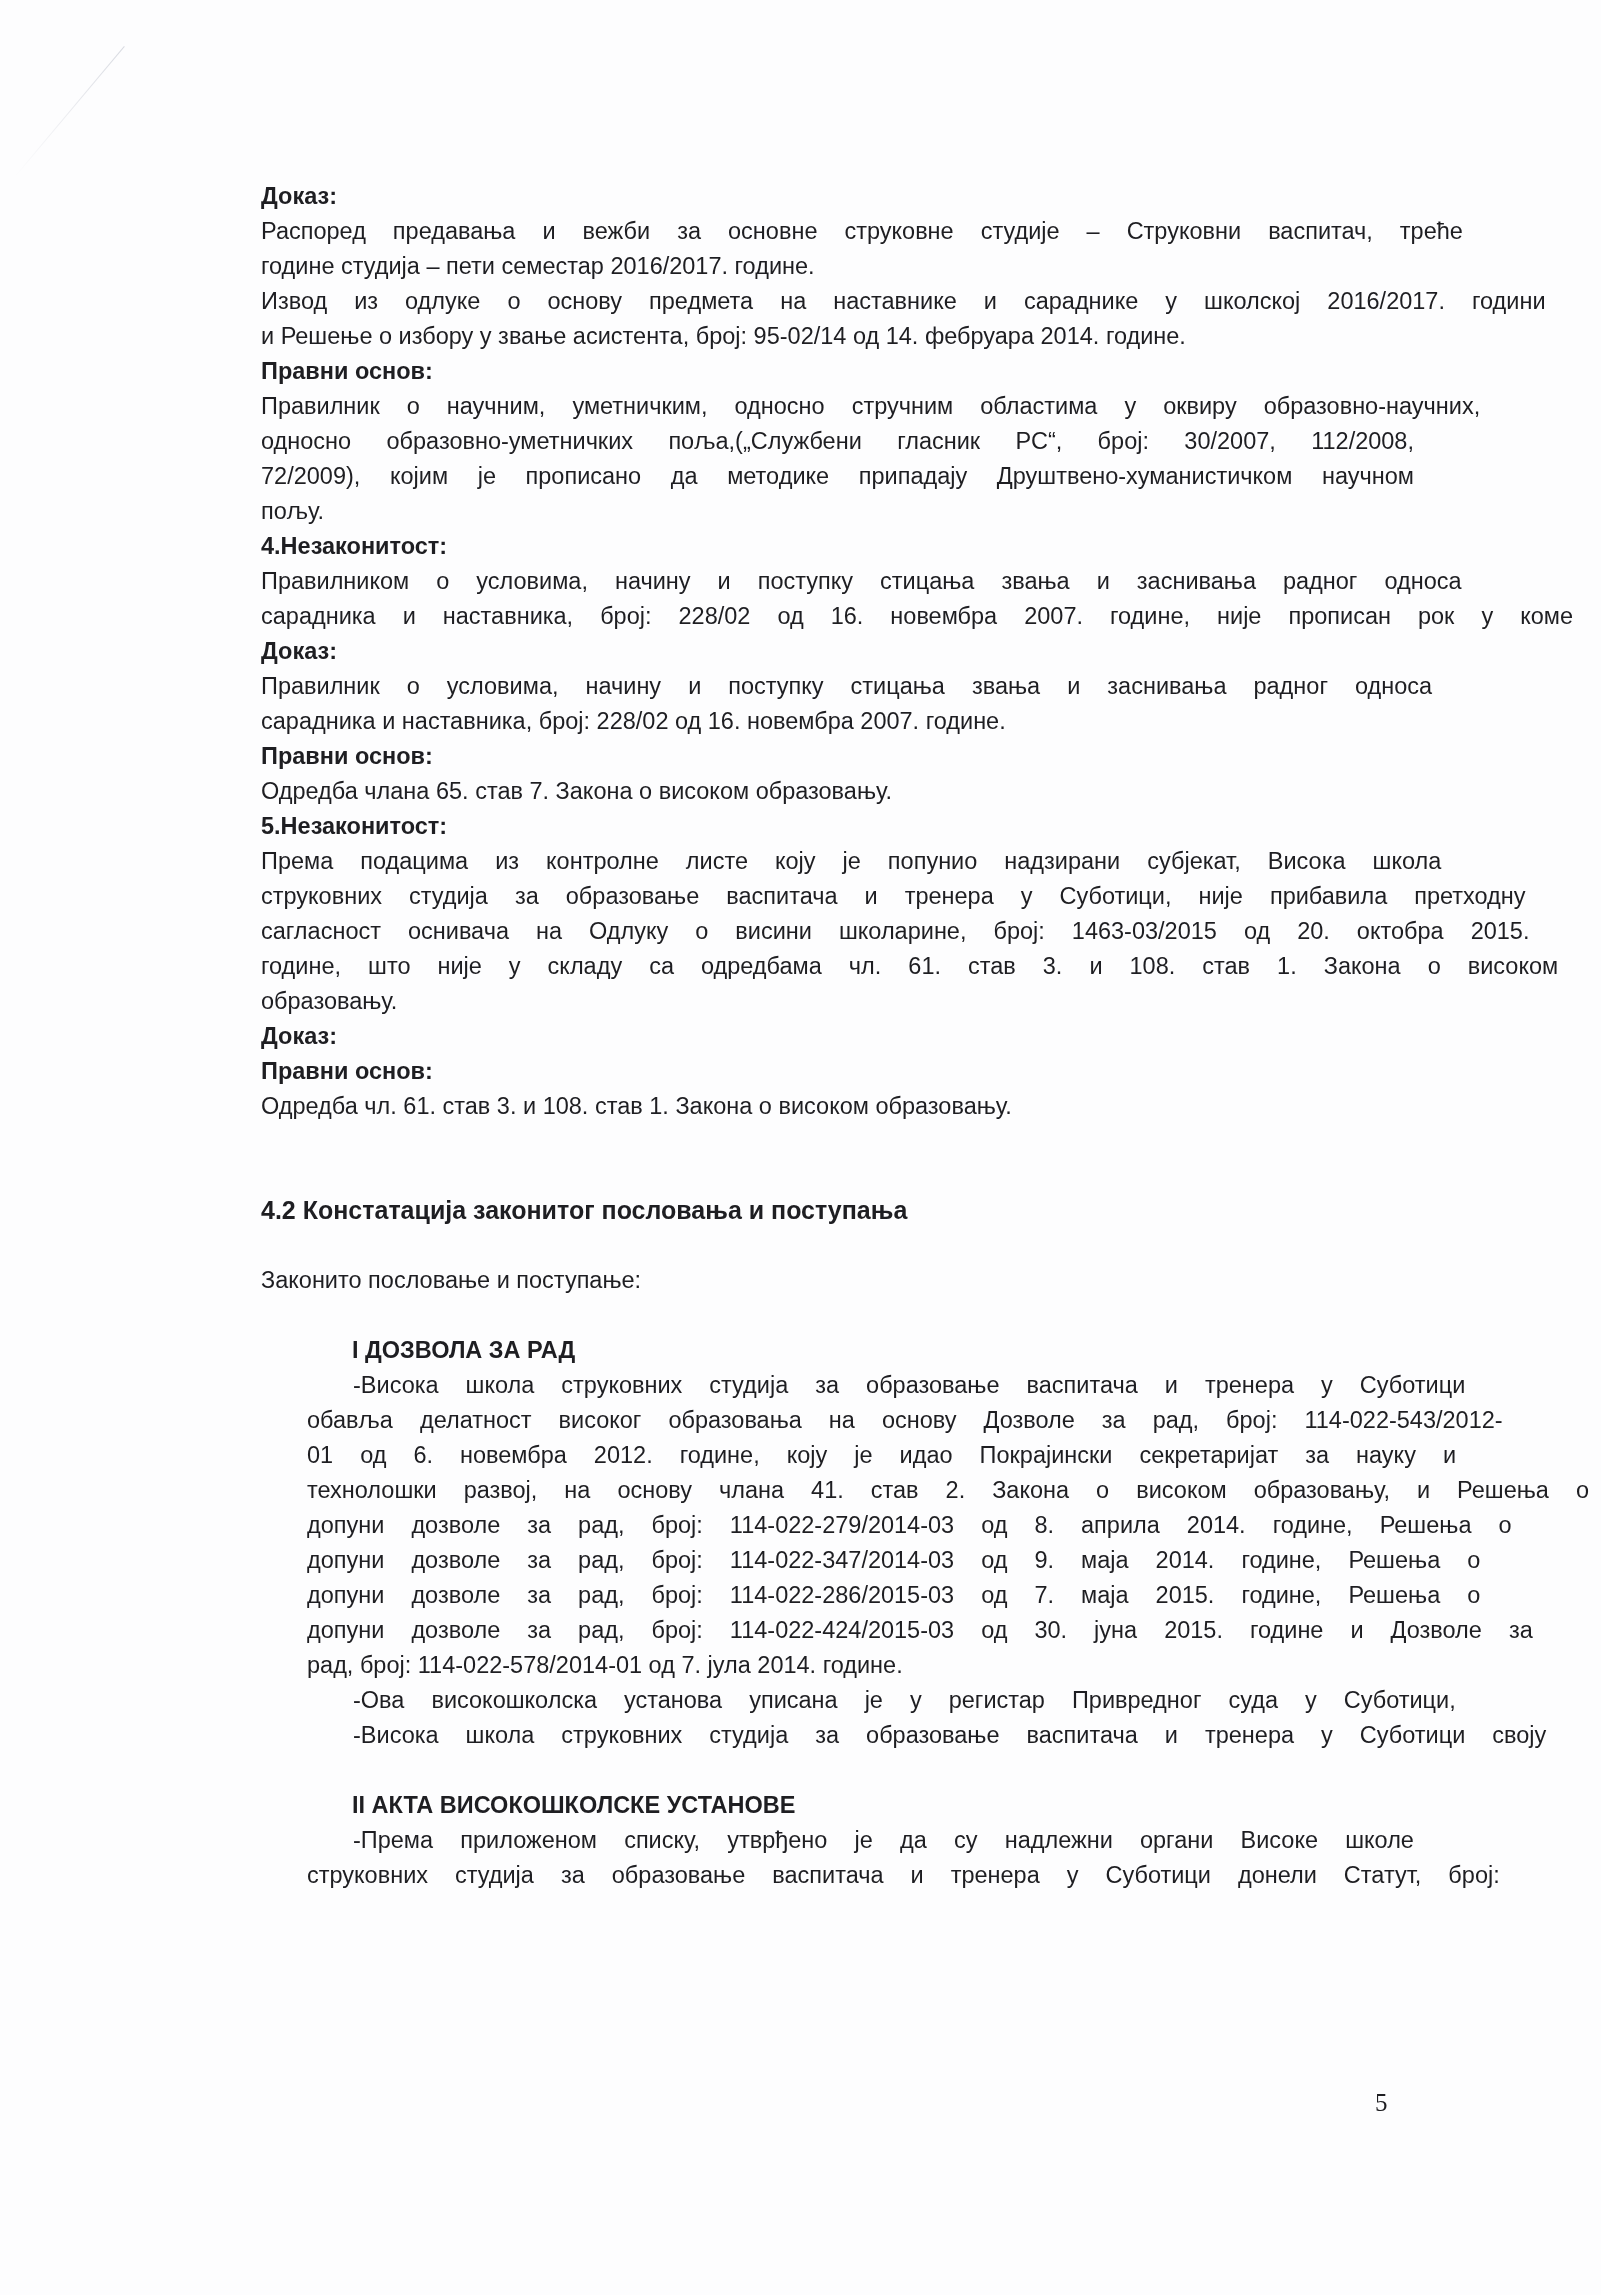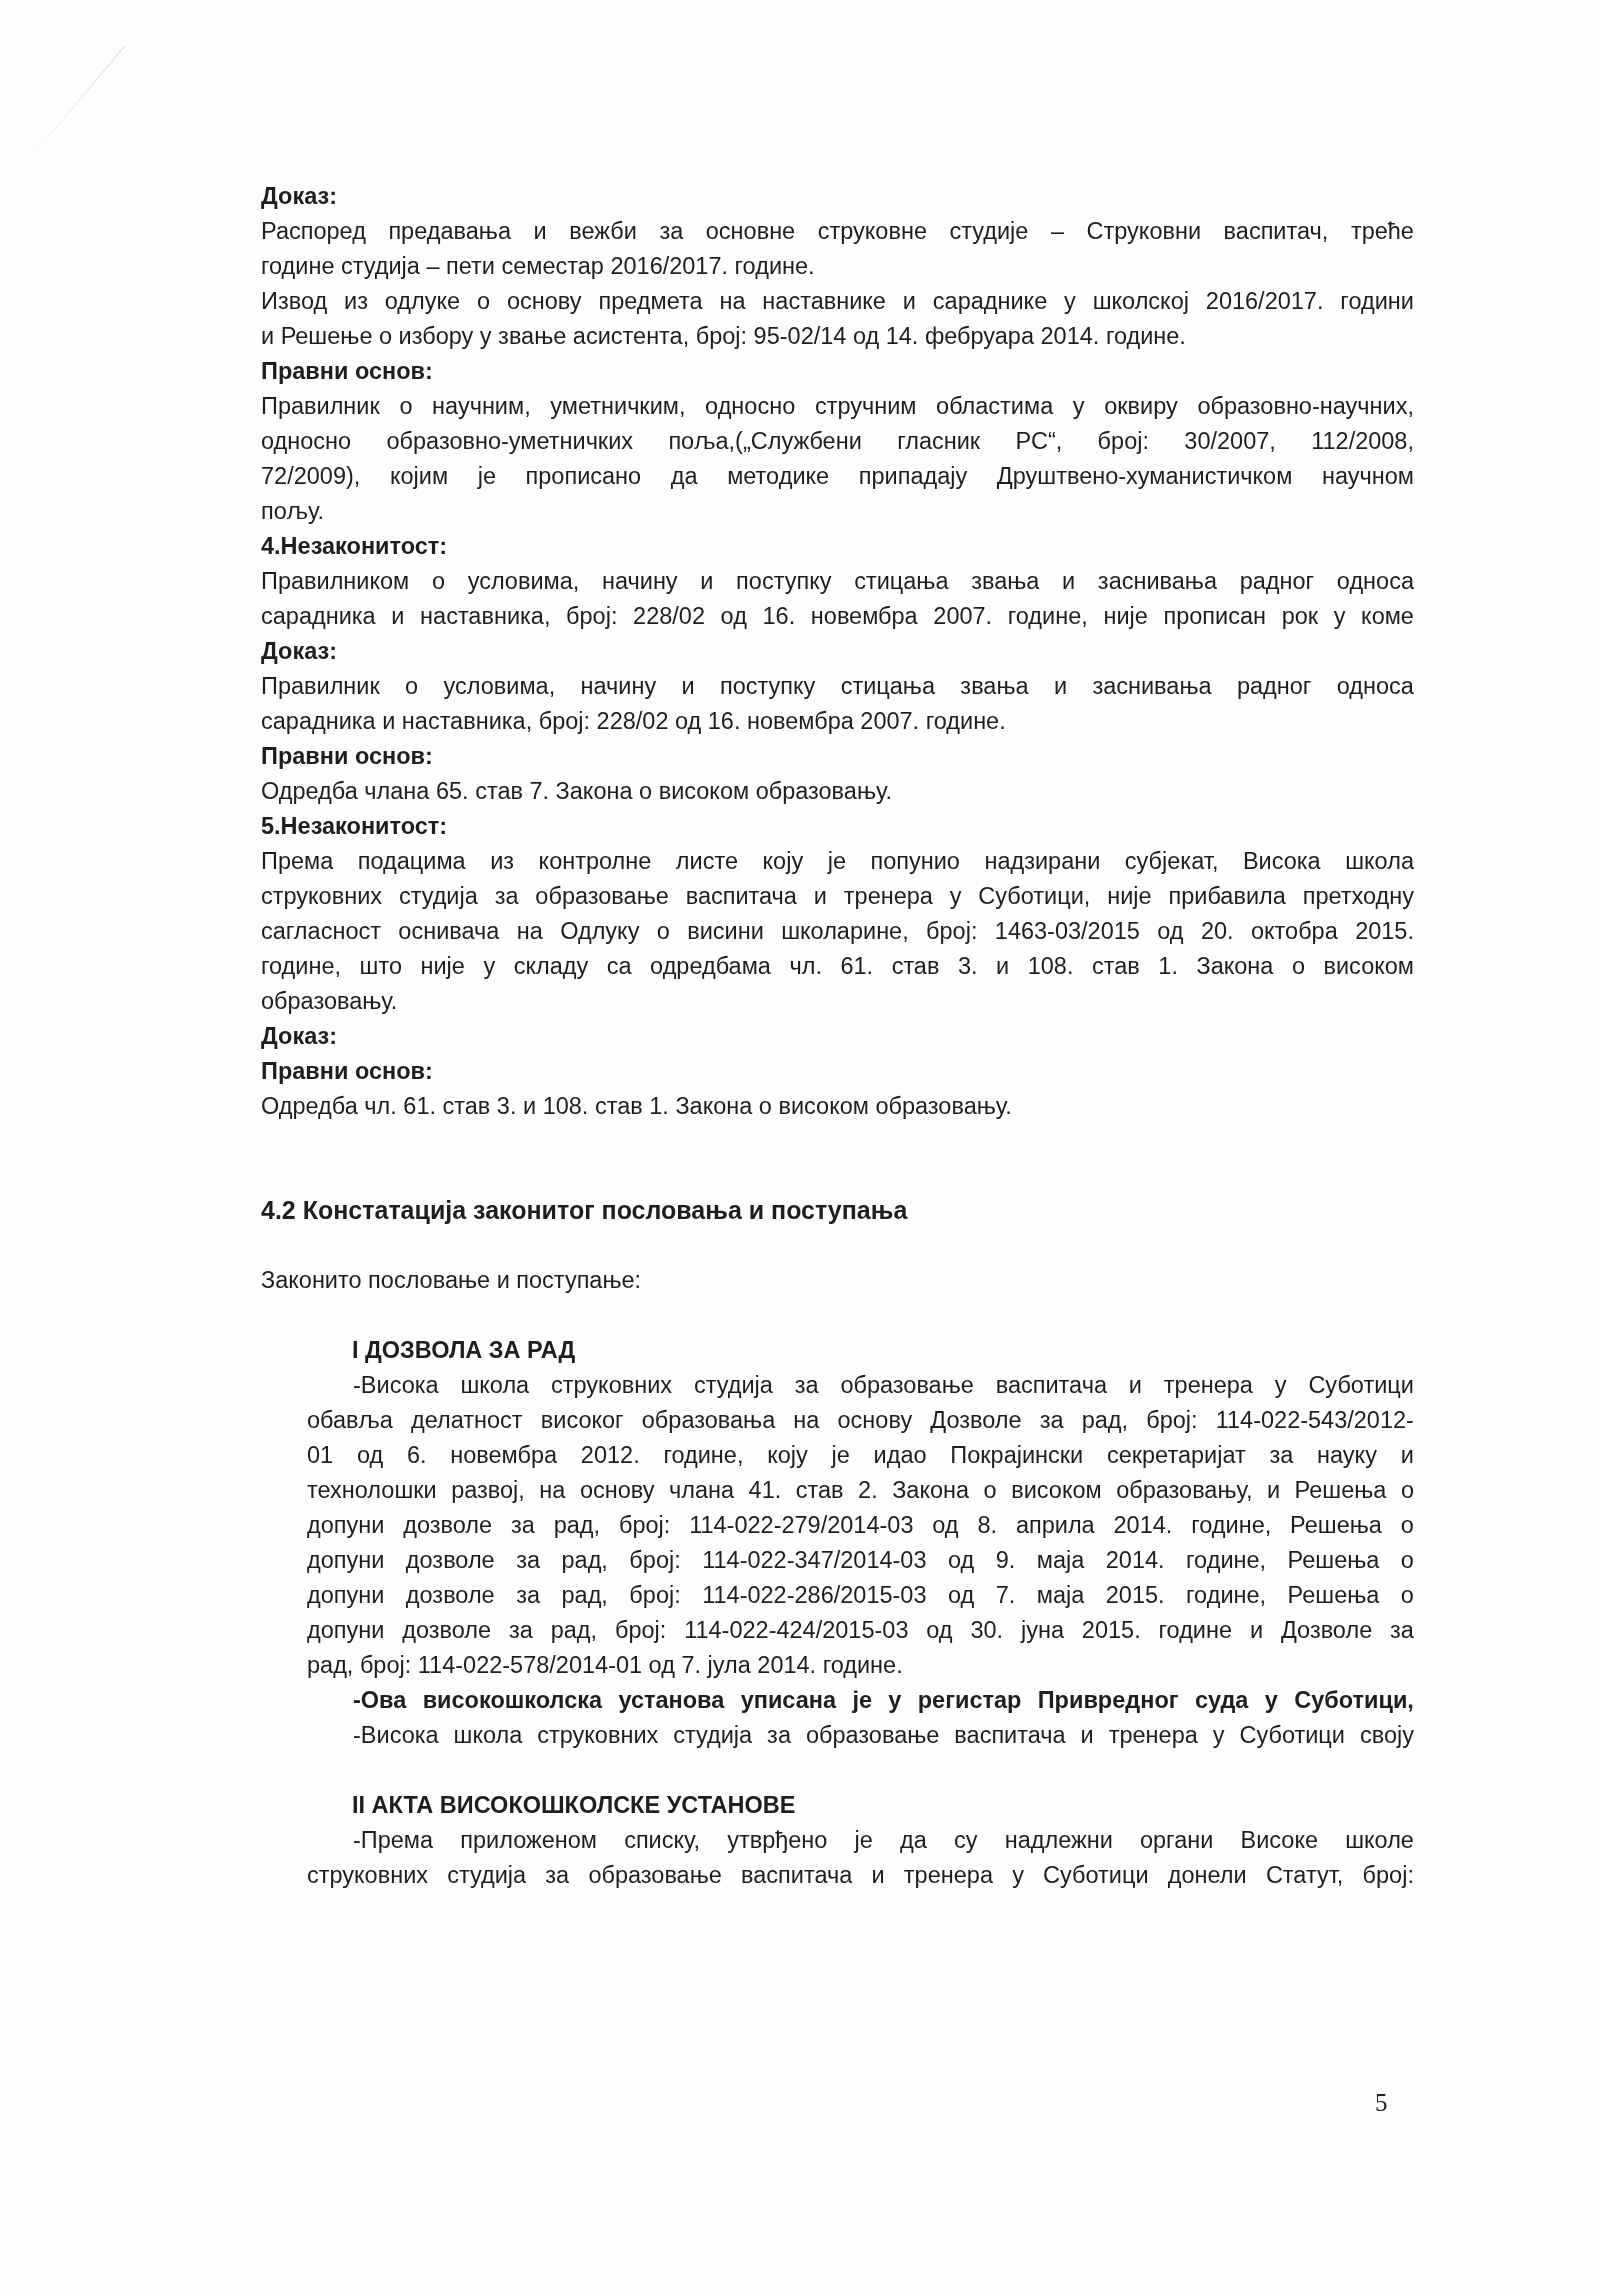--- a/index.html
+++ b/index.html
@@ -9,21 +9,21 @@
     font-family: "Liberation Sans", sans-serif;
     color: #1e1e22;
   }
   .scan-mark {
     position: absolute; left: 124px; top: 46px; width: 1.3px; height: 170px;
     background: linear-gradient(#c8cbd4, rgba(220,222,230,0));
     transform: rotate(40deg); transform-origin: top left; opacity: .7;
   }
   .page { position: absolute; left: 233px; top: 179px; width: 1153px; margin-left: 28px; }
   .line { font-size: 23.5px; line-height: 35px; white-space: nowrap; }
-  .just { display: flex; justify-content: space-between; }
+  .just { display: flex; justify-content: space-between; gap: 27px; }
   .just span { display: inline-block; }
   .b { font-weight: bold; }
   .ind2 { padding-left: 137px; }
   .h2 { font-size: 25px; line-height: 35px; font-weight: bold; }
   .pagenum { position: absolute; left: 1375px; top: 2089px; font-size: 25px; font-family: "Liberation Serif", serif; }
 </style>
 </head>
 <body>
 
 <div class="scan-mark"></div>
@@ -358,21 +358,21 @@
           <span>30.</span>
           <span>јуна</span>
           <span>2015.</span>
           <span>године</span>
           <span>и</span>
           <span>Дозволе</span>
           <span>за</span>
         </div>
         <div class="line">рад, број: 114-022-578/2014-01 од 7. јула 2014. године.</div>
       </div>
-      <div style="padding-left: 46px; font-weight: bold;">
+      <div style="padding-left: 46px;">
         <div class="line just" style="padding-left: 46px;">
           <span>-Ова</span>
           <span>високошколска</span>
           <span>установа</span>
           <span>уписана</span>
           <span>је</span>
           <span>у</span>
           <span>регистар</span>
           <span>Привредног</span>
           <span>суда</span>

